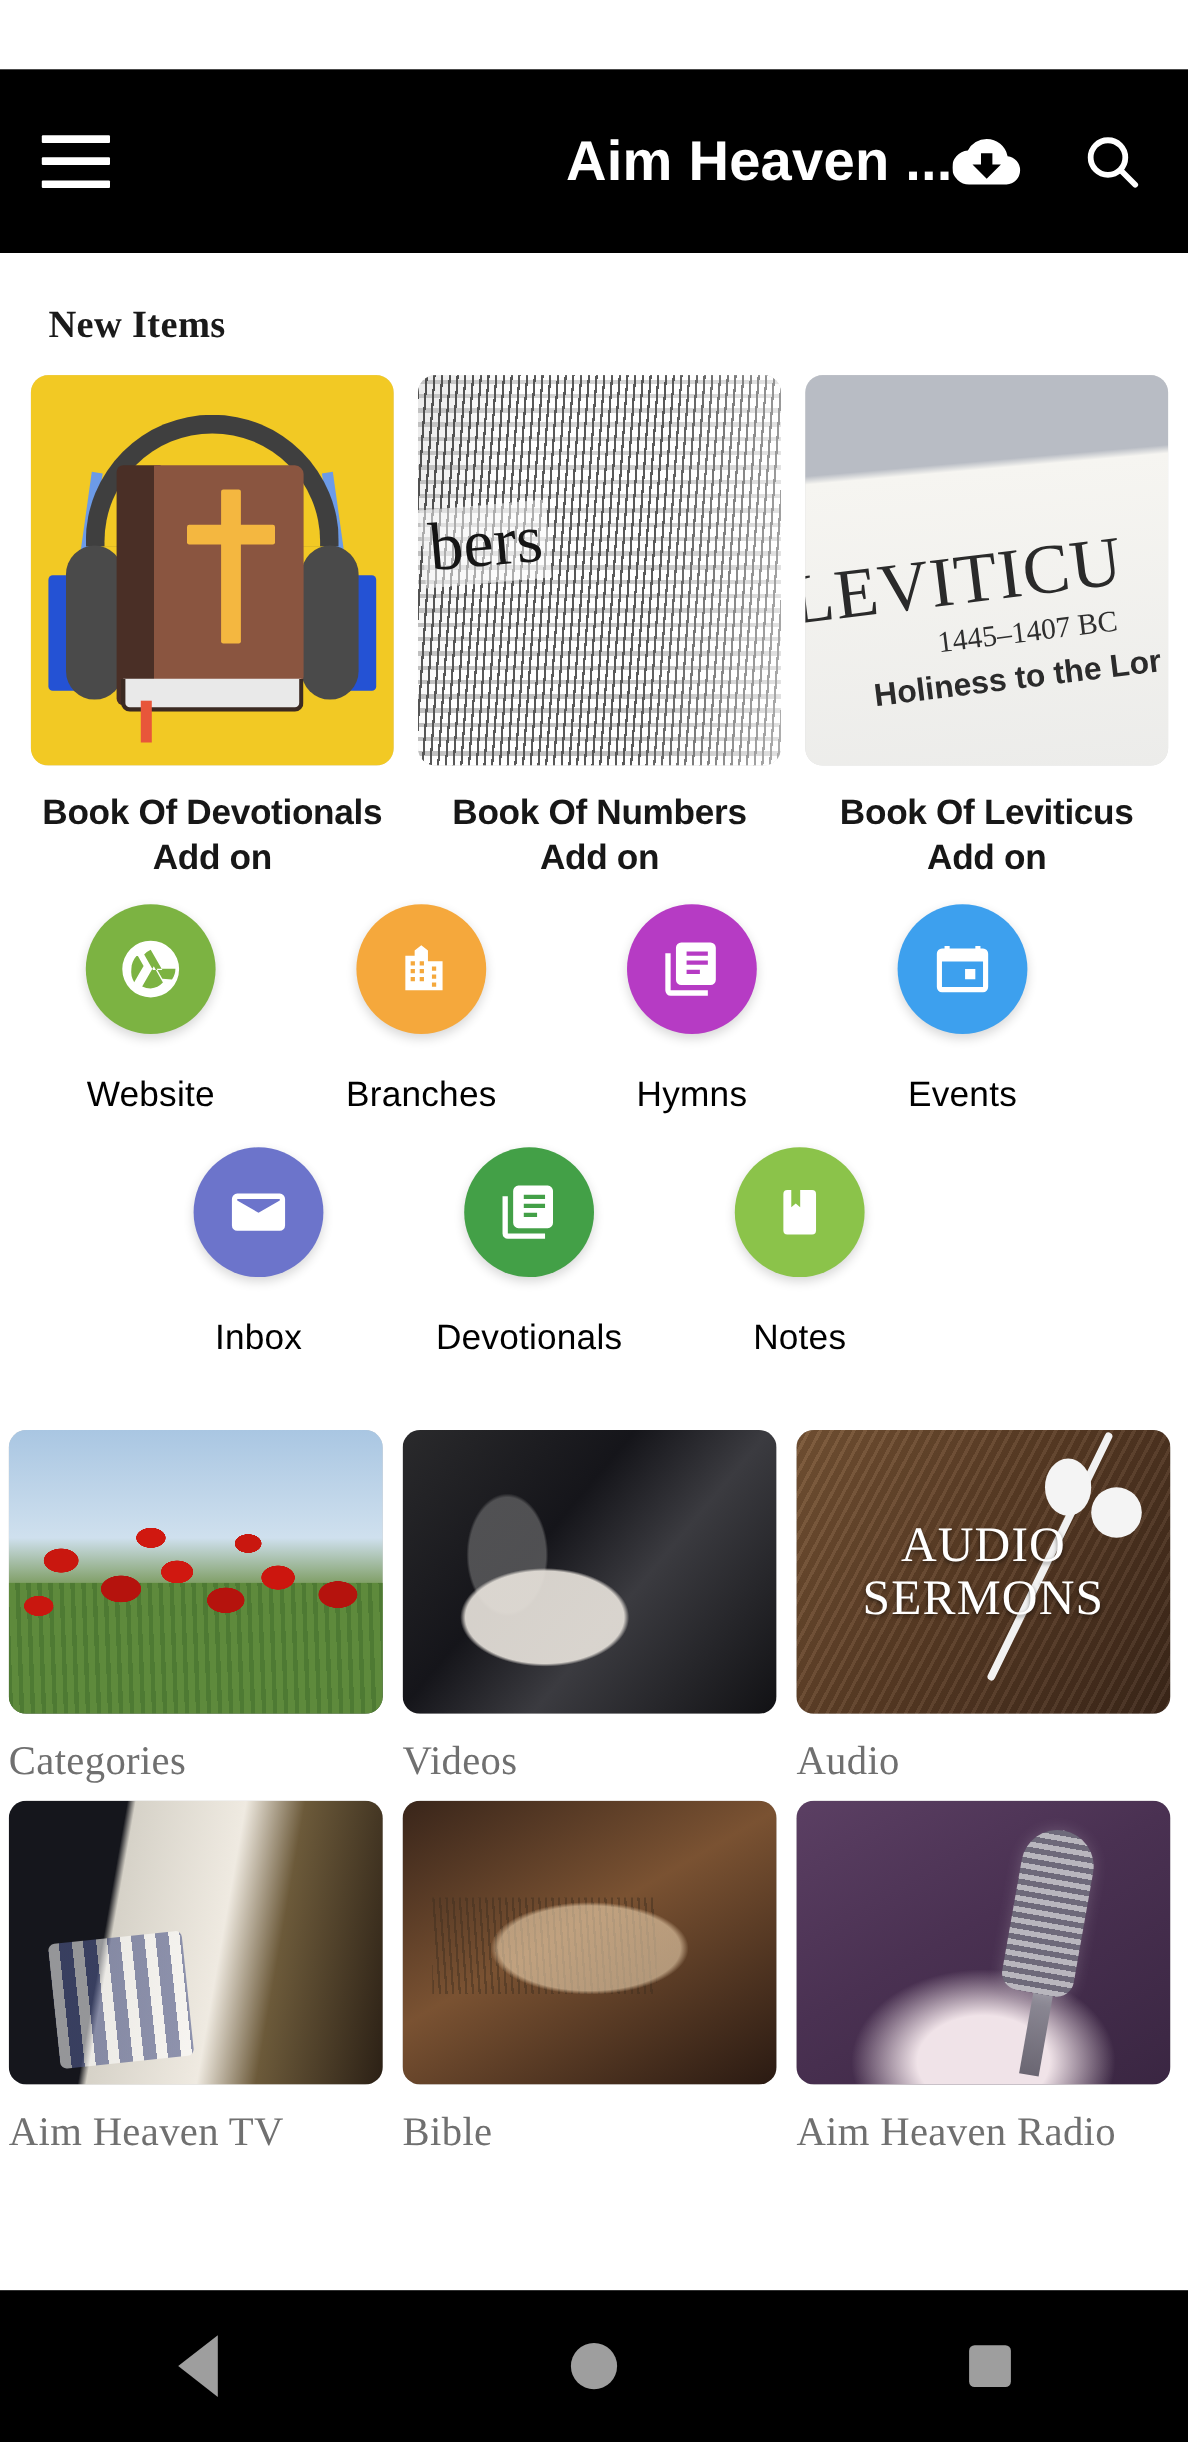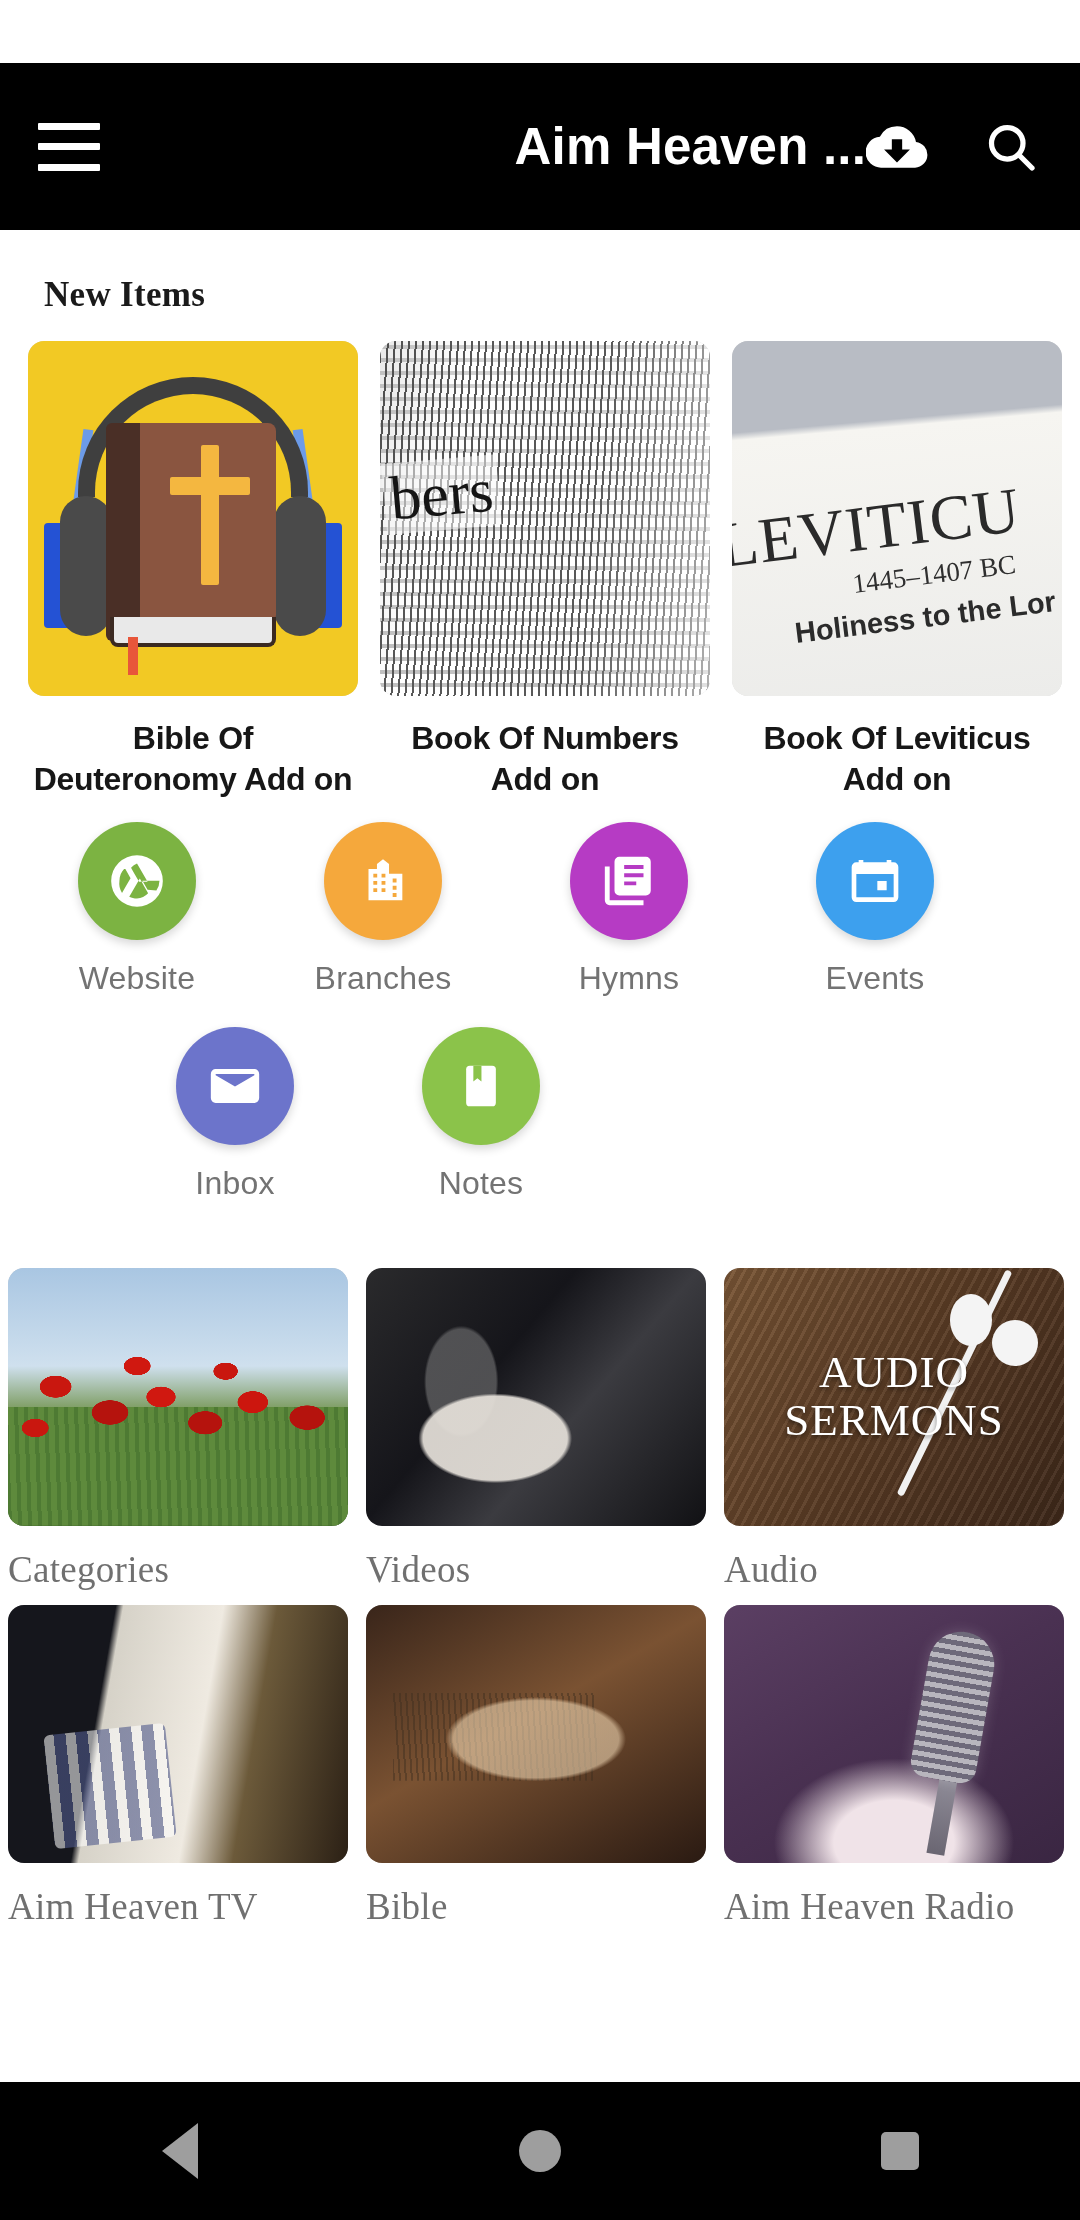--- a/index.html
+++ b/index.html
@@ -125,21 +125,21 @@
   
   .icon-grid { display: flex; padding-top: 22px; }
   .icon-grid.row1 { padding-left: 14px; }
   .icon-grid.row2 { padding-left: 112px; padding-top: 30px; }
   .qi { width: 246px; display: flex; flex-direction: column; align-items: center; flex: 0 0 auto; cursor: pointer; }
   .qi-circle {
     width: 118px; height: 118px; border-radius: 50%;
     display: flex; align-items: center; justify-content: center;
     box-shadow: 0 4px 10px rgba(0,0,0,.16);
   }
-  .qi-label { margin-top: 20px; font-size: 32px; color: #737373; letter-spacing: .2px; }
+  .qi-label { margin-top: 36px; font-size: 32px; color: #000000; letter-spacing: .2px; }
   .qi svg { display: block; }
 
   
   .tiles { padding: 66px 0 0 0; }
   .tile-row { display: flex; gap: 18px; padding-left: 8px; }
   .tile { width: 340px; flex: 0 0 auto; cursor: pointer; }
   .tile-thumb { width: 340px; height: 258px; border-radius: 16px; overflow: hidden; position: relative; background: #ccc; }
   .tile-label {
     margin-top: 22px; 
     font-family: "Liberation Serif", serif;
@@ -294,21 +294,21 @@
             <div class="ab-cup-l"></div>
               <div class="ab-cup-r"></div>
             <div class="ab-spine"></div>
             <div class="ab-cover"></div>
             <div class="ab-cross-v"></div>
               <div class="ab-cross-h"></div>
             <div class="ab-pages"></div>
             <div class="ab-ribbon"></div>
           </div>
         </div>
-        <div class="ni-title">Bible Of Deuteronomy Add on</div>
+        <div class="ni-title">Book Of Devotionals Add on</div>
       </div>
 
       <div class="ni-card">
         <div class="ni-thumb">
           <div class="art-numbers"></div>
         </div>
         <div class="ni-title">Book Of Numbers Add on</div>
       </div>
 
       <div class="ni-card">
@@ -369,20 +369,29 @@
 
       <div class="qi">
         <div class="qi-circle" style="background:#6C74CB">
           <svg width="58" height="58" viewBox="0 0 24 24" fill="#ffffff">
             <path d="M4 5h16a2 2 0 0 1 2 2v10a2 2 0 0 1-2 2H4a2 2 0 0 1-2-2V7a2 2 0 0 1 2-2zm8 7.2L20 7.6V7H4v.6l8 4.6z"></path>
           </svg>
         </div>
         <div class="qi-label">Inbox</div>
       </div>
 
+      <div class="qi">
+        <div class="qi-circle" style="background:#43A047">
+          <svg width="58" height="58" viewBox="0 0 24 24" fill="#ffffff">
+            <path d="M4 6H2v14a2 2 0 0 0 2 2h14v-2H4V6z"></path>
+            <path d="M19 2H8a2 2 0 0 0-2 2v12a2 2 0 0 0 2 2h11a2 2 0 0 0 2-2V4a2 2 0 0 0-2-2zm-1 5h-8V5.4h8V7zm0 3.4h-8V8.8h8v1.6zm-3 3.4h-5v-1.6h5v1.6z"></path>
+          </svg>
+        </div>
+        <div class="qi-label">Devotionals</div>
+      </div>
 
       <div class="qi">
         <div class="qi-circle" style="background:#8BC34A">
           <svg width="54" height="54" viewBox="0 0 24 24" fill="#ffffff">
             <path d="M7 3h10a1.6 1.6 0 0 1 1.6 1.6v14.8A1.6 1.6 0 0 1 17 21H7a1.6 1.6 0 0 1-1.6-1.6V4.6A1.6 1.6 0 0 1 7 3z"></path>
             <path d="M8.6 3h3.6v7l-1.8-1.5L8.6 10V3z" fill="#8BC34A"></path>
           </svg>
         </div>
         <div class="qi-label">Notes</div>
       </div>

